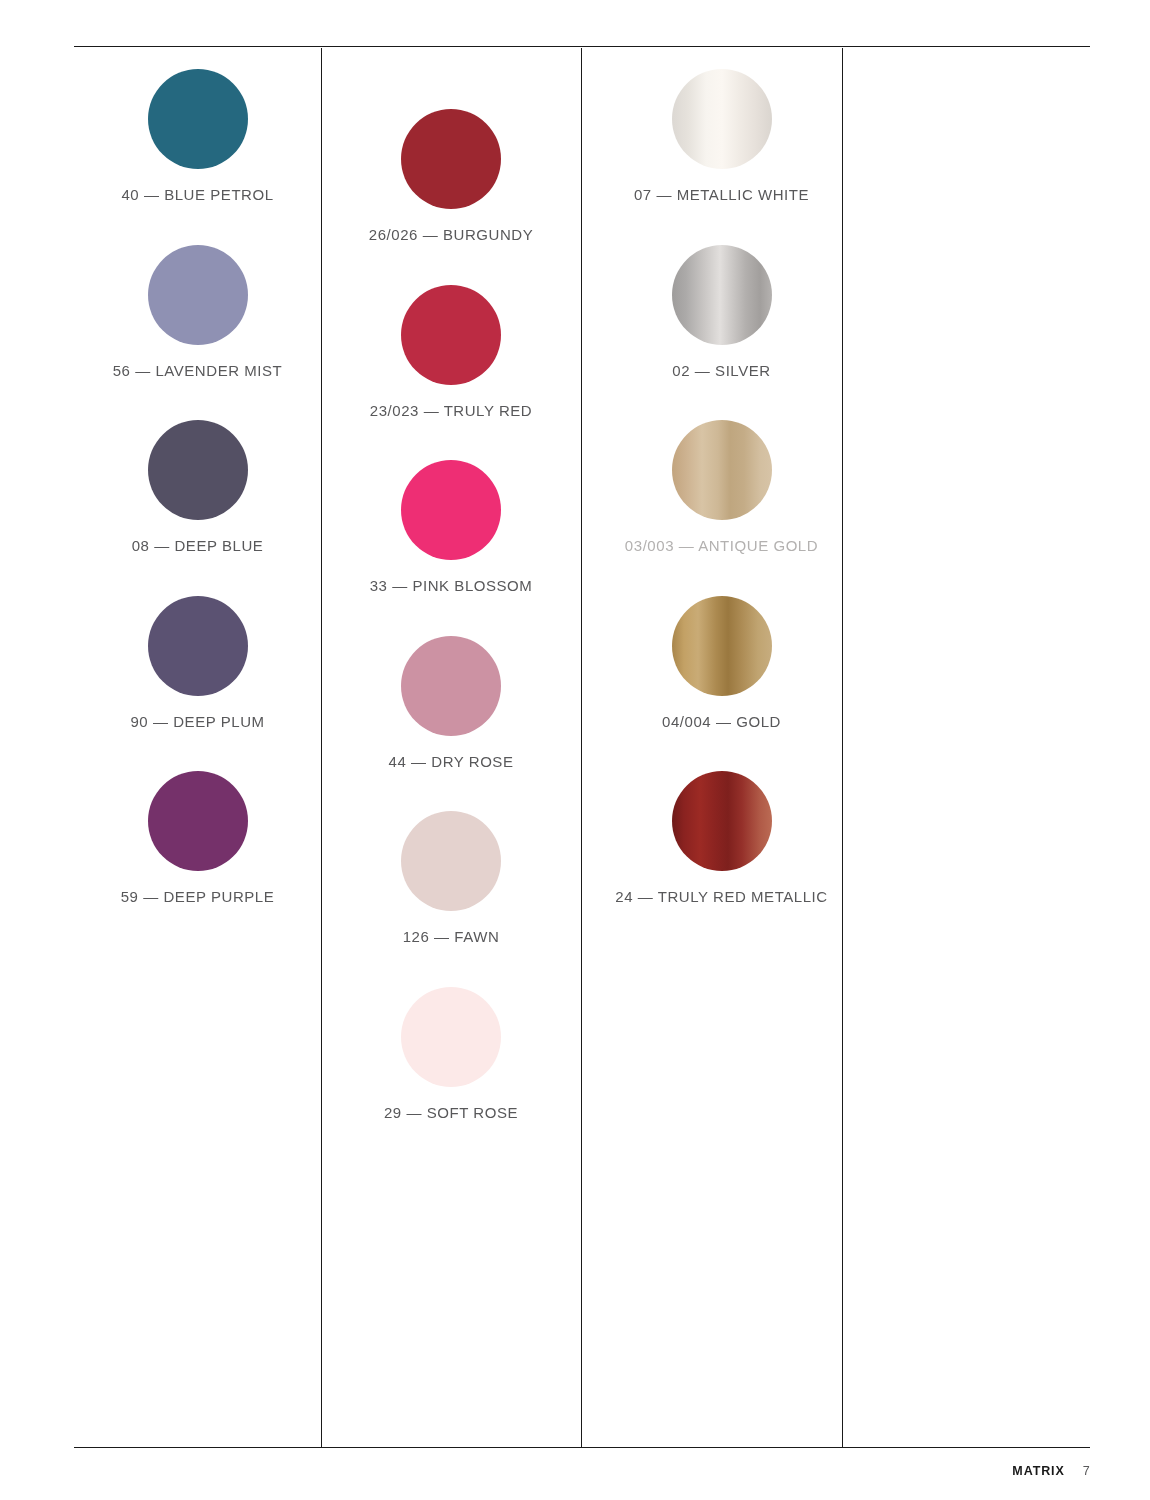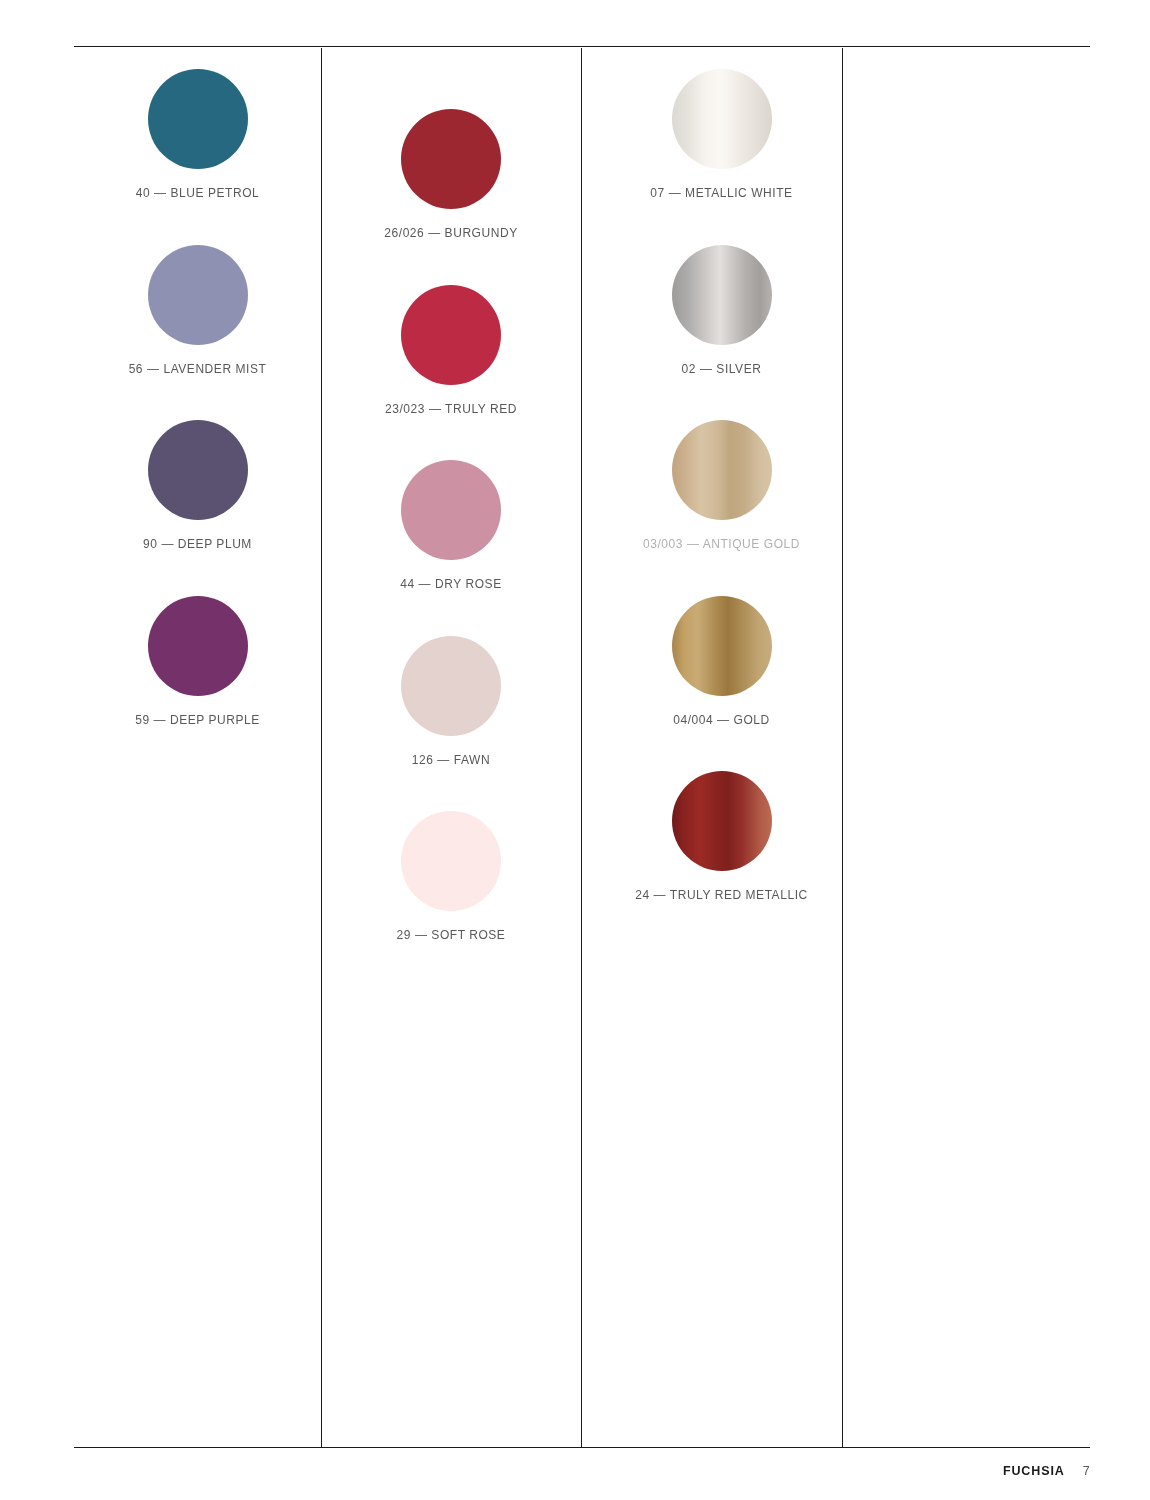--- a/index.html
+++ b/index.html
@@ -75,21 +75,21 @@
 
   .dot {
     width: 100px;
     height: 100px;
     border-radius: 50%;
     margin-top: 11px;
   }
 
   .swatch-label {
     margin-top: 17px;
-    font-size: 12px;
+    font-size: 15px;
     letter-spacing: 0.55px;
     color: #58585a;
     white-space: nowrap;
     text-transform: uppercase;
   }
   .swatch-label.faint { color: #b3b1b0; }
 
   
   .footer {
     position: absolute;
@@ -131,36 +131,44 @@
       <div class="column c0">
         <div class="swatch-cell">
           <div class="dot" style="background: rgb(37, 104, 127);"></div>
           <div class="swatch-label">40 — BLUE PETROL</div>
         </div>
         <div class="swatch-cell">
           <div class="dot" style="background: rgb(143, 145, 179);"></div>
           <div class="swatch-label">56 — LAVENDER MIST</div>
         </div>
         <div class="swatch-cell">
+          <div class="dot" style="background: rgb(84, 80, 100);"></div>
+          <div class="swatch-label">08 — DEEP BLUE</div>
+        </div>
+        <div class="swatch-cell">
           <div class="dot" style="background: rgb(91, 82, 114);"></div>
           <div class="swatch-label">90 — DEEP PLUM</div>
         </div>
         <div class="swatch-cell">
           <div class="dot" style="background: rgb(117, 49, 106);"></div>
           <div class="swatch-label">59 — DEEP PURPLE</div>
         </div>
       </div>
       <div class="column c1">
         <div class="swatch-cell">
           <div class="dot" style="background: rgb(156, 39, 48);"></div>
           <div class="swatch-label">26/026 — BURGUNDY</div>
         </div>
         <div class="swatch-cell">
           <div class="dot" style="background: rgb(188, 43, 67);"></div>
           <div class="swatch-label">23/023 — TRULY RED</div>
+        </div>
+        <div class="swatch-cell">
+          <div class="dot" style="background: rgb(238, 46, 116);"></div>
+          <div class="swatch-label">33 — PINK BLOSSOM</div>
         </div>
         <div class="swatch-cell">
           <div class="dot" style="background: rgb(204, 146, 163);"></div>
           <div class="swatch-label">44 — DRY ROSE</div>
         </div>
         <div class="swatch-cell">
           <div class="dot" style="background: rgb(228, 210, 206);"></div>
           <div class="swatch-label">126 — FAWN</div>
         </div>
         <div class="swatch-cell">
@@ -187,17 +195,17 @@
         </div>
         <div class="swatch-cell">
           <div class="dot" style="background: linear-gradient(90deg, rgb(110, 26, 25) 0%, rgb(138, 34, 32) 12%, rgb(156, 42, 36) 28%, rgb(138, 35, 32) 44%, rgb(126, 32, 29) 56%, rgb(149, 48, 42) 70%, rgb(176, 90, 71) 88%, rgb(187, 107, 84) 100%);"></div>
           <div class="swatch-label">24 — TRULY RED METALLIC</div>
         </div>
       </div>
       <div class="column c3"></div>
     </div>
 
   <div class="footer">
-    <span class="footer-brand">FUCHSIA</span>
+    <span class="footer-brand">MATRIX</span>
     <span class="footer-page">7</span>
   </div>
 
 </div>
 
 </body></html>

